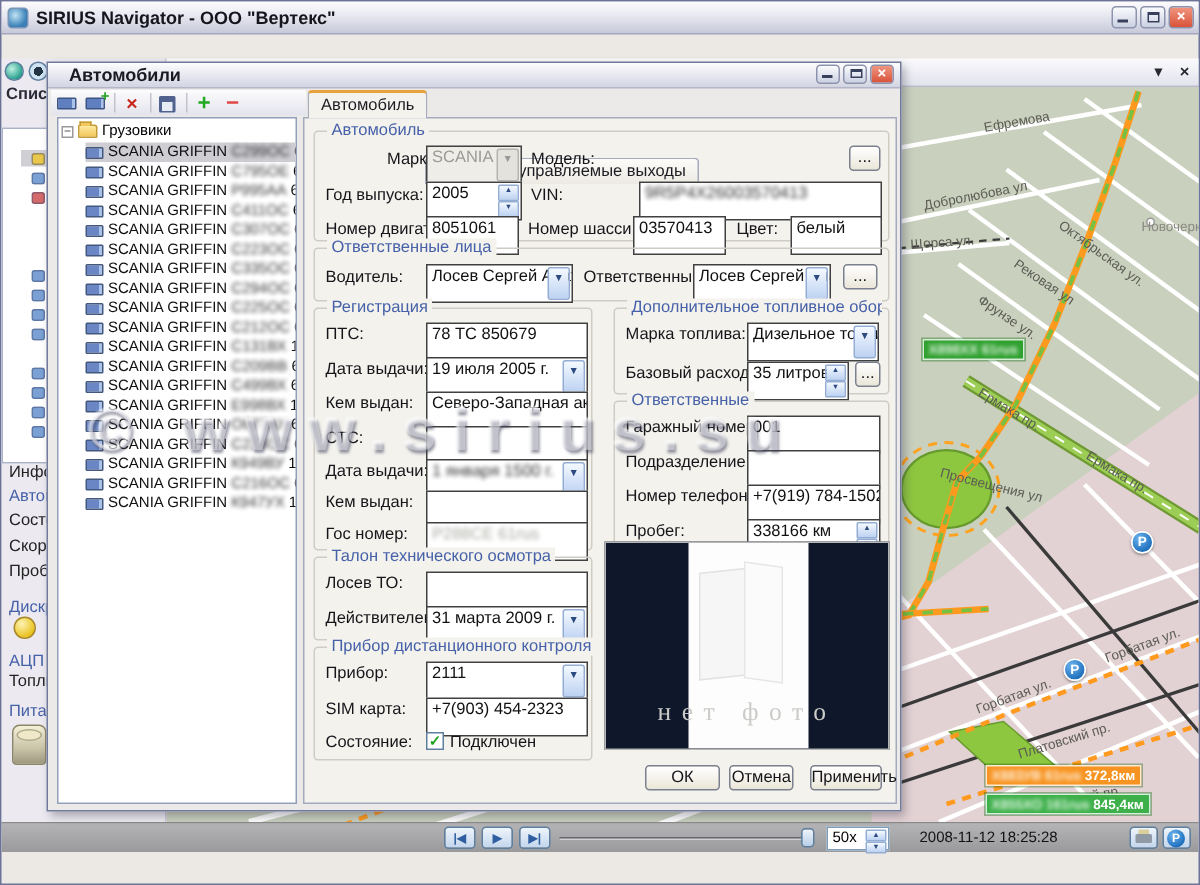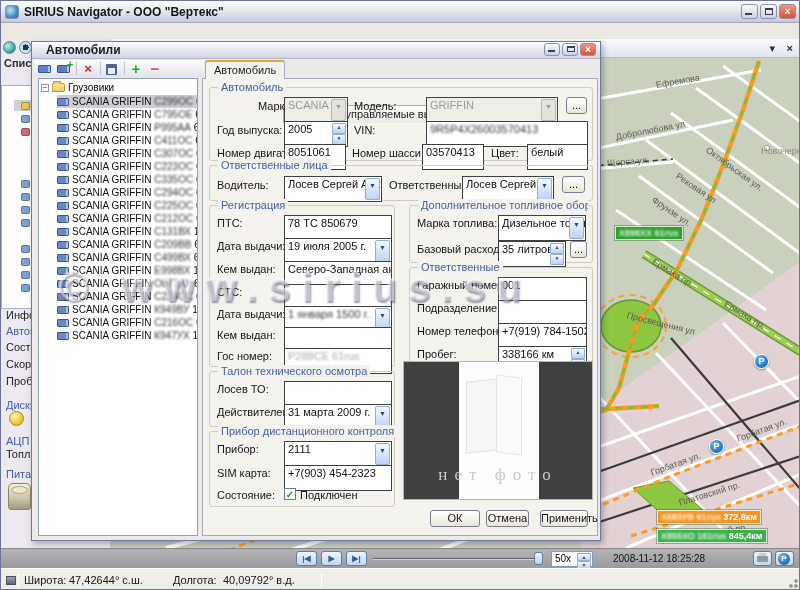--- a/index.html
+++ b/index.html
@@ -82,21 +82,21 @@
   .lbl{position:absolute;font-size:11px;color:#15151a;white-space:nowrap;}
   .fld{position:absolute;height:26px;background:#fff;border:1px solid #404040;font-size:11px;line-height:15px;padding:0 3px;white-space:nowrap;overflow:hidden;color:#111;}
   .fld.dis{background:#eeede8;color:#9b9b93;}
   .fld.gray{color:#9b9b93;}
   .dd{position:absolute;right:1px;top:1px;bottom:1px;width:15px;background:linear-gradient(#f4f9ff,#bdd2f2);border:1px solid #94add4;border-radius:2px;font-size:7px;color:#2c4a80;text-align:center;line-height:13px;}
   .dd.dis{background:#e3e2dd;border-color:#b5b4ae;color:#999;}
   .spn{position:absolute;right:1px;top:1px;bottom:1px;width:14px;display:flex;flex-direction:column;}
   .spn span{flex:1;background:linear-gradient(#f4f9ff,#bdd2f2);border:1px solid #94add4;border-radius:1px;font-size:5px;line-height:6px;text-align:center;color:#2c4a80;}
   .xpbtn{position:absolute;height:17px;border:1px solid #7b808f;border-radius:3px;background:linear-gradient(#ffffff,#eae6d8);font-size:11px;text-align:center;line-height:15px;color:#15151a;}
   .chk{position:absolute;width:12px;height:12px;background:#fff;border:1px solid #5f7f9f;font-size:10px;line-height:11px;text-align:center;color:#1fa11f;font-weight:bold;}
-  .photo{position:absolute;left:370px;top:318px;width:190px;height:139px;background:#404040;border:1px solid #b5b5b5;overflow:hidden;}
+  .photo{position:absolute;left:370px;top:318px;width:190px;height:139px;background:#0f172a;border:1px solid #b5b5b5;overflow:hidden;}
   .photo .band{position:absolute;left:55px;top:0;width:80px;height:100%;background:#fdfdfd;}
   .photo .f1{position:absolute;left:62px;top:18px;width:34px;height:72px;background:#f6f6f6;border:1px solid #e2e2e2;transform:skewY(-6deg);}
   .photo .f2{position:absolute;left:92px;top:14px;width:26px;height:78px;background:#fbfbfb;border:1px solid #e6e6e6;transform:skewY(8deg);}
   .photo .ph-text{position:absolute;left:0;right:0;top:103px;text-align:center;font-family:"Liberation Serif",serif;font-size:17px;letter-spacing:7px;color:#cbcbc8;}
 
   
   .playerbar{position:absolute;left:0;top:547px;width:800px;height:20px;background:linear-gradient(#b4b4b6,#9a9a9c);z-index:3;border-top:1px solid #8a8a8c;}
   .pbtn{position:absolute;top:2px;width:21px;height:15px;border:1px solid #5f7f9f;border-radius:3px;background:linear-gradient(#eef4fb,#c3d6ec);font-size:8px;text-align:center;line-height:14px;color:#2f5fa0;font-weight:bold;}
   .ptrack{position:absolute;left:372px;top:9px;width:168px;height:2px;background:#66666a;border-bottom:1px solid #cfcfd4;}
   .pthumb{position:absolute;left:533px;top:3px;width:9px;height:13px;border:1px solid #5f7f9f;border-radius:3px;background:linear-gradient(#eef4fb,#b9cfe8);}
@@ -380,21 +380,20 @@
     <div class="formpanel">
       <div class="tab active" style="left:2px;">Автомобиль</div>
       <div class="tab" style="left:80px;margin-top:44px;">Датчики и управляемые выходы</div>
 
       <div class="grp" style="left:6px;top:8px;width:384px;height:74px;">
         <span class="gt">Автомобиль</span>
       </div>
       <span class="lbl" style="left:14px;top:21px;padding-left:41px;">Марка:</span>
       <div class="fld dis" style="left:81px;top:18px;width:64px;"><span>SCANIA</span><span class="dd dis">▼</span></div>
       <span class="lbl" style="left:151px;top:21px;">Модель:</span>
-      <div class="fld dis" style="left:223px;top:18px;width:132px;"><span>GRIFFIN</span><span class="dd dis">▼</span></div>
       <div class="xpbtn" style="left:363px;top:18px;width:21px;">...</div>
       <span class="lbl" style="left:14px;top:45px;">Год выпуска:</span>
       <div class="fld" style="left:81px;top:42px;width:64px;"><span>2005</span><span class="spn">
             <span>▲</span>
             <span>▼</span>
           </span></div>
       <span class="lbl" style="left:151px;top:45px;">VIN:</span>
       <div class="fld" style="left:223px;top:42px;width:162px;"><span class="blur">9R5P4X26003570413</span></div>
       <span class="lbl" style="left:14px;top:68px;">Номер двигателя:</span>
       <div class="fld" style="left:81px;top:65px;width:62px;">8051061</div>
@@ -501,25 +500,15 @@
         </span></div>
     <div class="ptime">2008-11-12 18:25:28</div>
     <div class="pbtn" style="left:752px;width:19px;">
         <span class="printer"></span>
       </div>
     <div class="pbtn" style="left:774px;width:19px;">
         <span class="pmap">P</span>
       </div>
   </div>
 
-  <div class="statusbar">
-    <div class="st-ico"></div>
-    <div class="st-div" style="left:17px;"></div>
-    <span class="lbl" style="left:23px;top:5px;">Широта:</span>
-    <span class="lbl" style="left:68px;top:5px;">47,42644° с.ш.</span>
-    <span class="lbl" style="left:172px;top:5px;">Долгота:</span>
-    <span class="lbl" style="left:222px;top:5px;">40,09792° в.д.</span>
-    <div class="st-div" style="left:320px;"></div>
-    <div class="grip"></div>
-  </div>
 
   <div class="watermark">© www.sirius.su</div>
 </div>
 
 </body></html>

